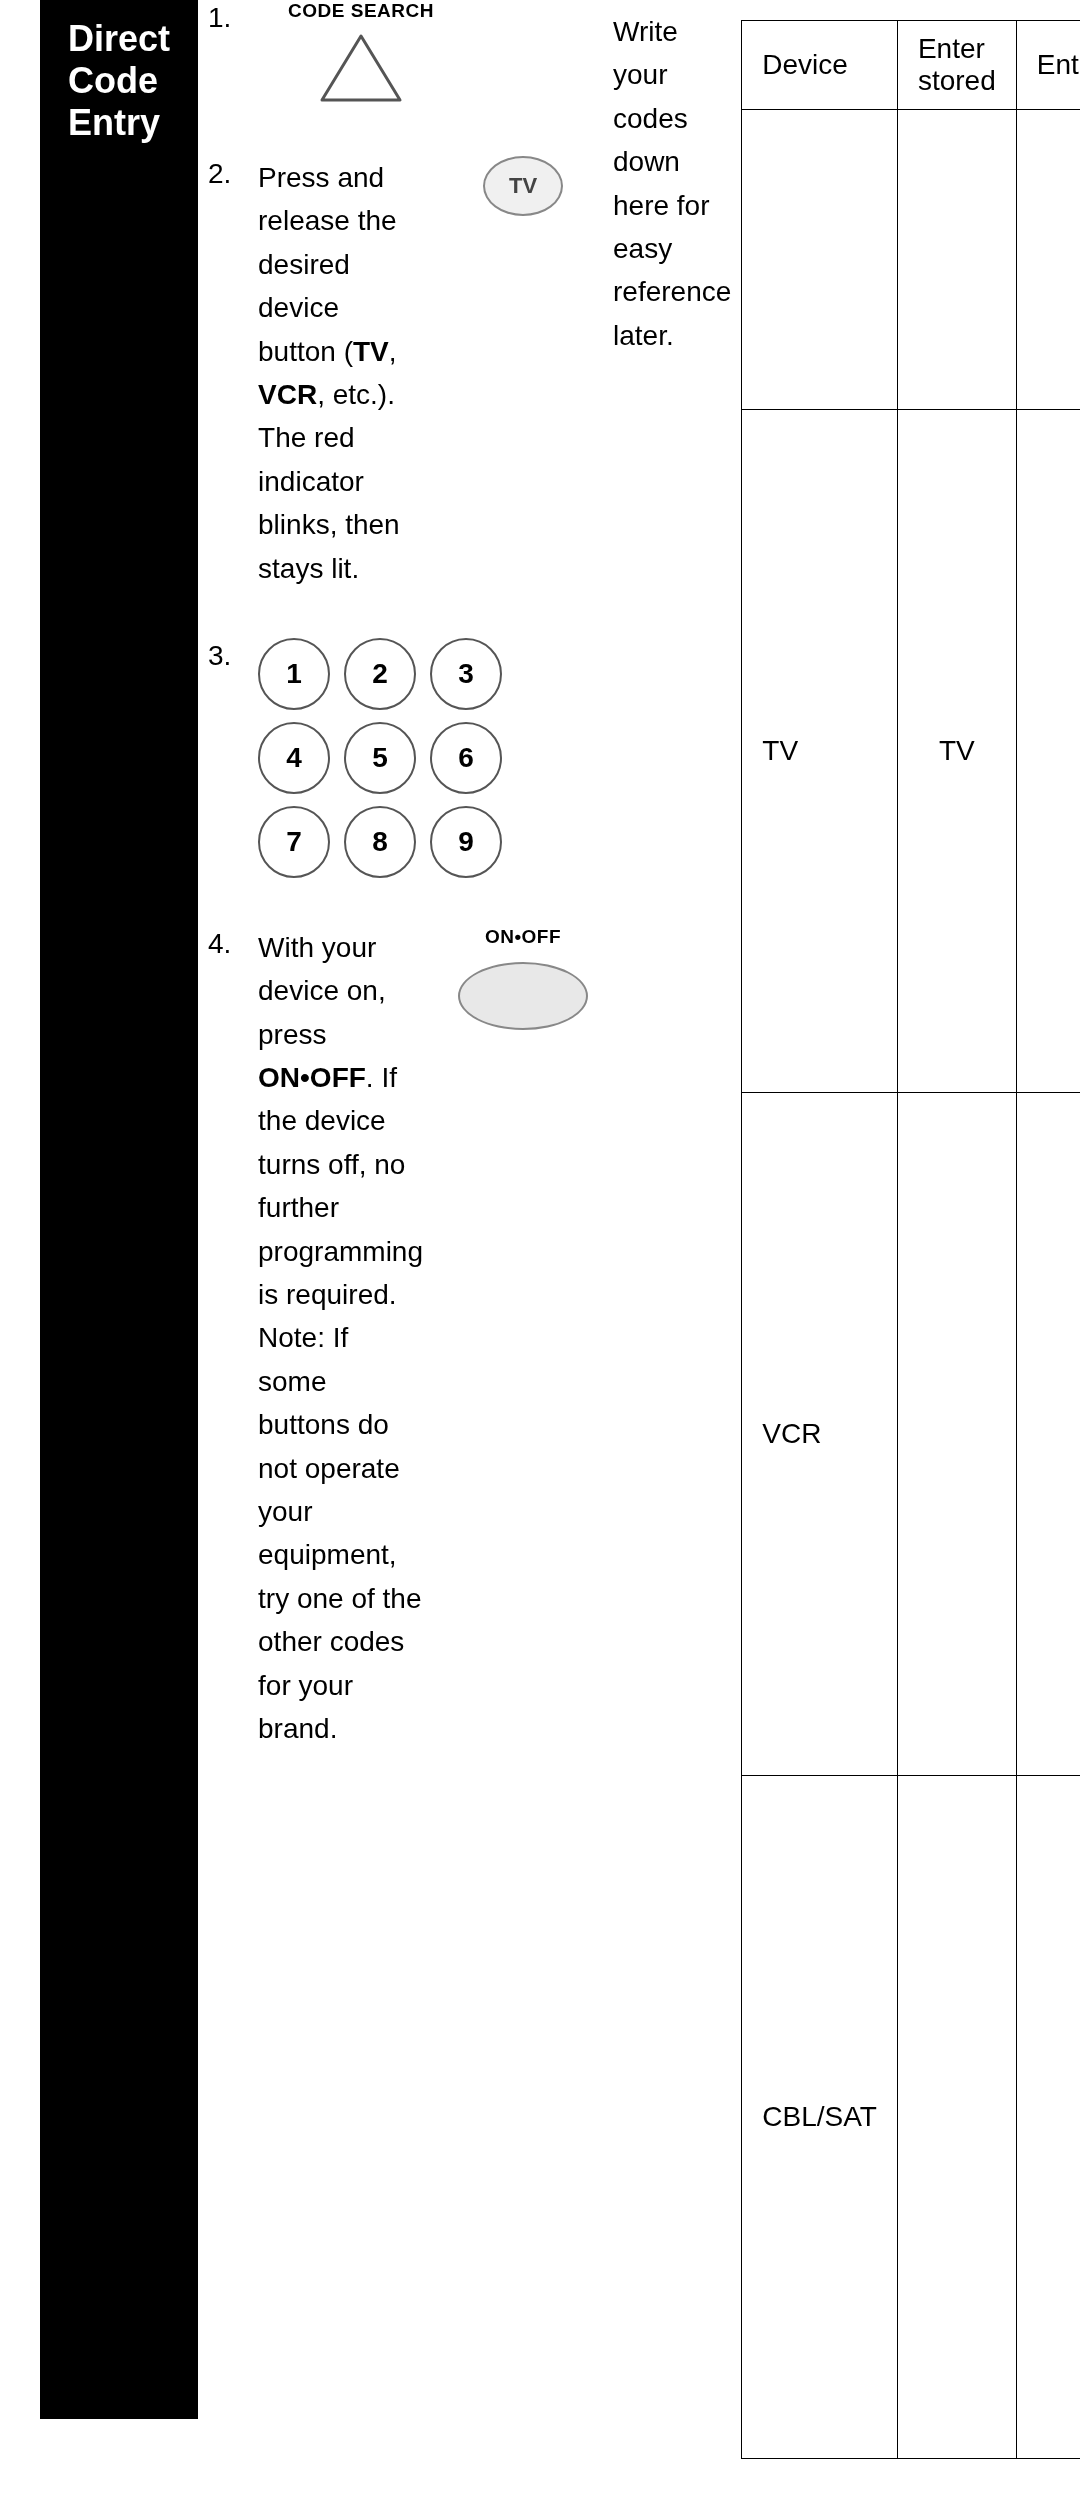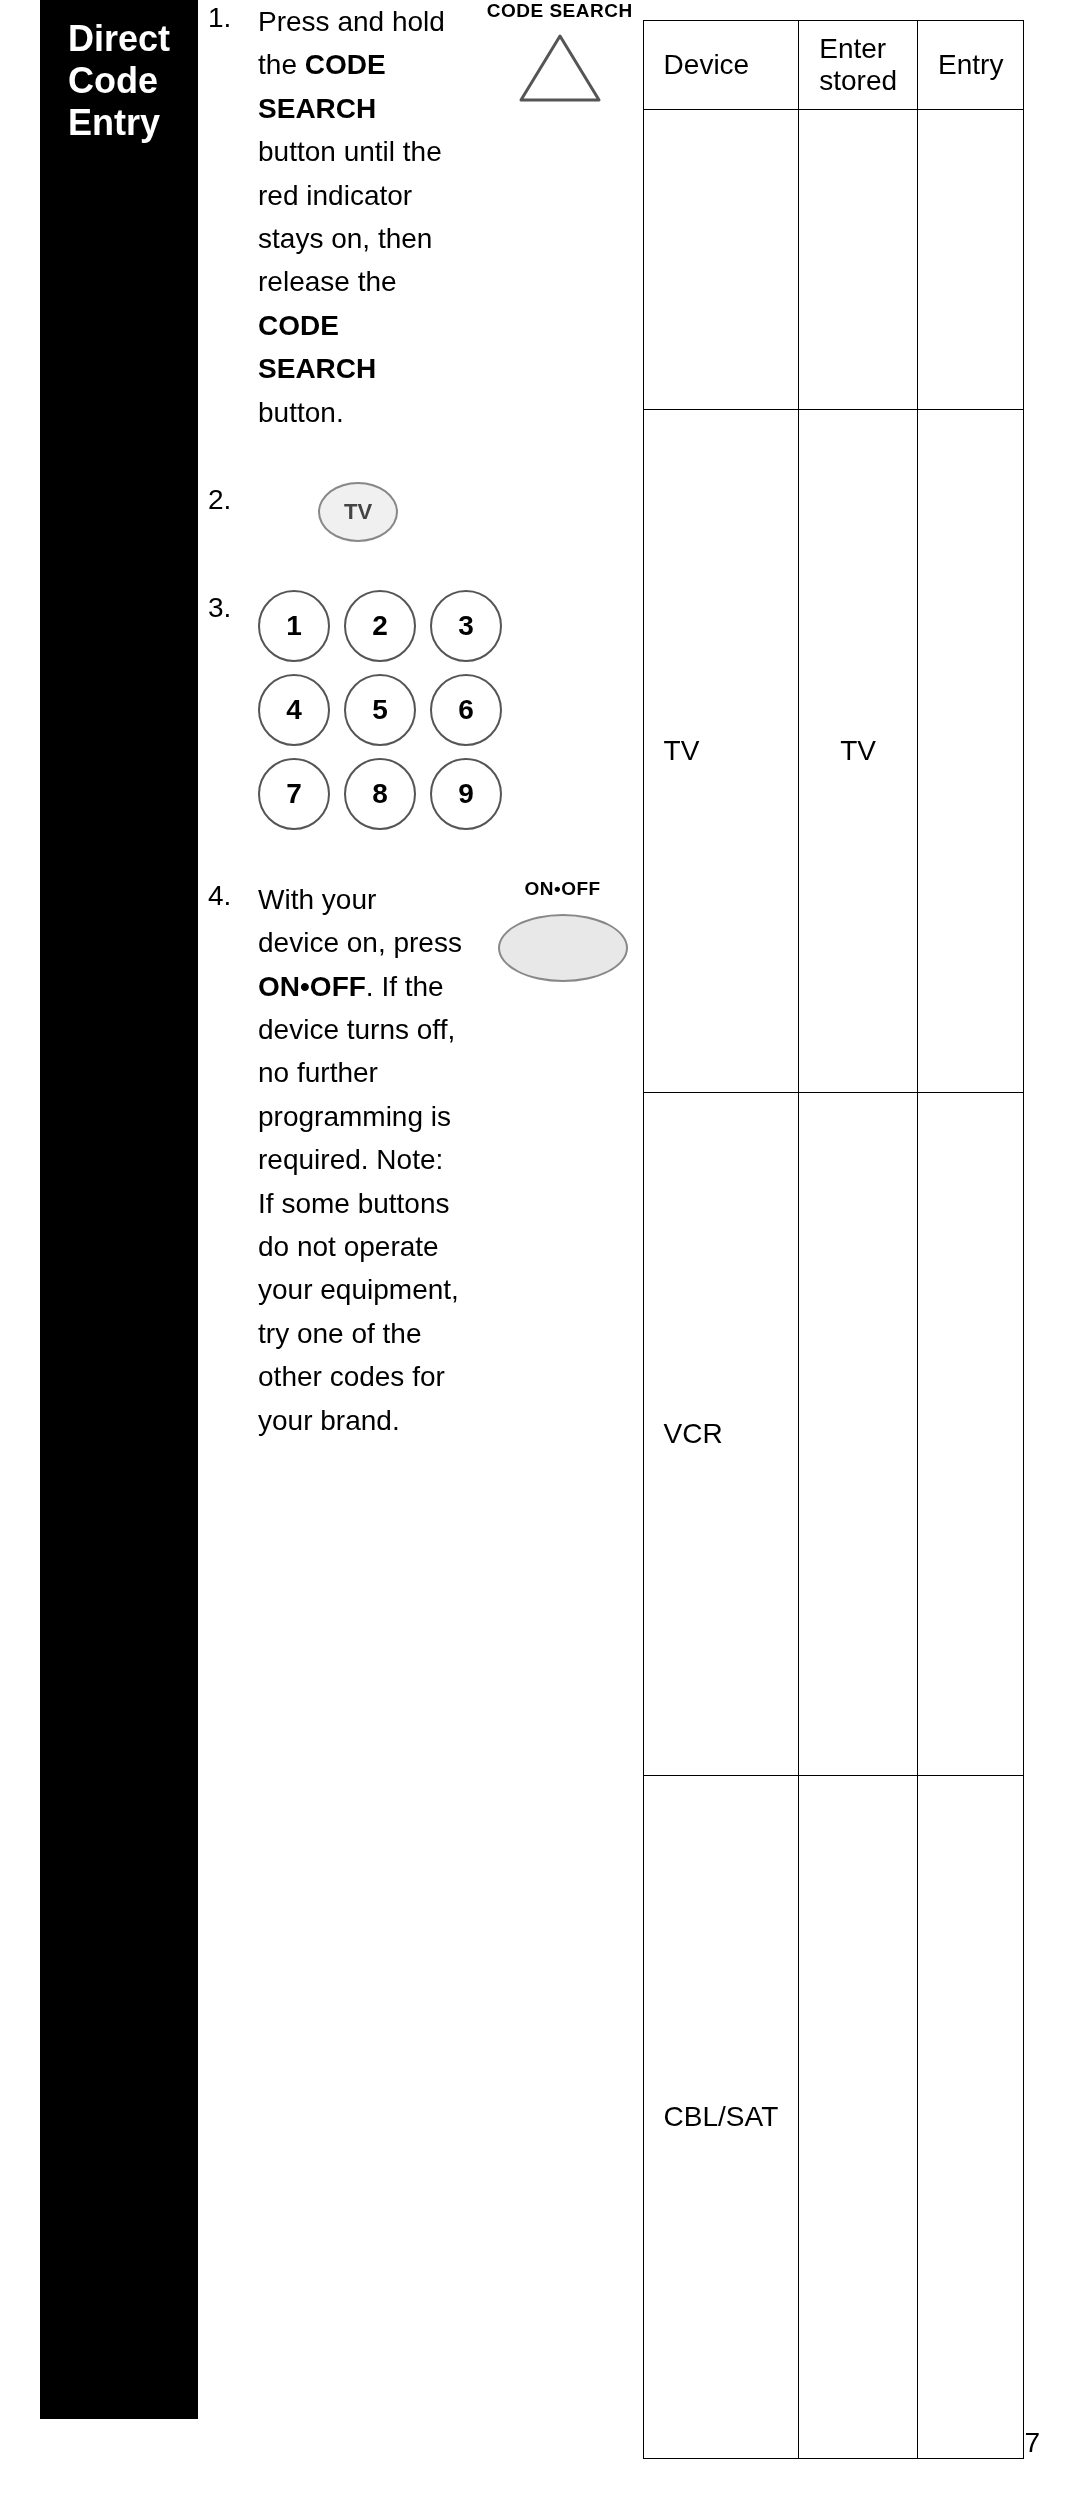--- a/index.html
+++ b/index.html
@@ -239,37 +239,37 @@
 <div class="page-container">
 
   <div class="header-bar">
     <span>Direct Code Entry</span>
   </div>
 
   <div class="steps-section">
 
     <div class="step">
       <div class="step-number">1.</div>
-      <div class="step-content">
-        Press and hold the <strong>CODE SEARCH</strong> button until the red indicator stays on, then release the <strong>CODE SEARCH</strong> button.
-      </div>
       <div class="step-icon">
         <div class="code-search-icon">
           <span class="icon-label small-text">CODE SEARCH</span>
           <div class="triangle-btn">
             <svg viewBox="0 0 90 80" xmlns="http://www.w3.org/2000/svg">
               <polygon points="45,8 84,72 6,72" fill="none" stroke="#555" stroke-width="3" stroke-linejoin="round"></polygon>
             </svg>
           </div>
         </div>
       </div>
     </div>
 
     <div class="step">
       <div class="step-number">2.</div>
+      <div class="step-content">
+        Press and release the desired device button (<strong>TV</strong>, <strong>VCR</strong>, etc.). The red indicator blinks, then stays lit.
+      </div>
       <div class="step-icon">
         <div class="tv-btn-icon">
           <div class="tv-oval">TV</div>
         </div>
       </div>
     </div>
 
     <div class="step step-3">
       <div class="step-number">3.</div>
       <div class="step-3-body">
@@ -301,20 +301,21 @@
       <div class="step-icon">
         <div class="onoff-icon">
           <span class="icon-label small-text">ON•OFF</span>
           <div class="onoff-oval"></div>
         </div>
       </div>
     </div>
 
   </div>
 
+  <div class="reference-text">Write your codes down here for easy reference later.</div>
 
   <div class="table-container">
     <table class="device-table">
       <thead>
         <tr>
           <th>Device</th>
           <th>Enter stored</th>
           <th>Entry</th>
         </tr>
       </thead>

